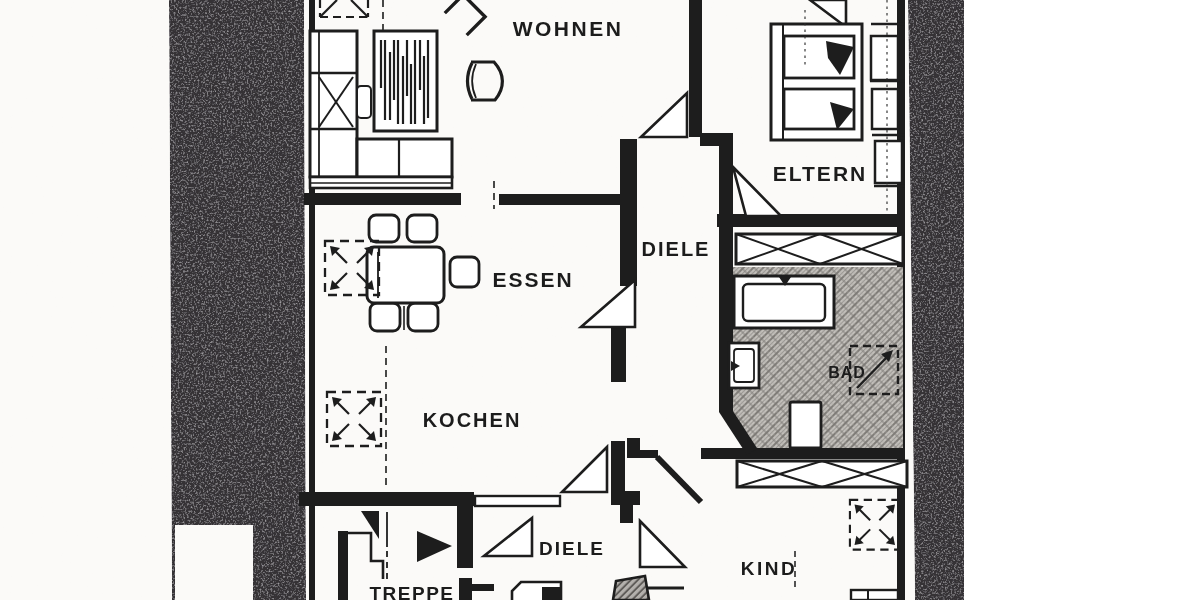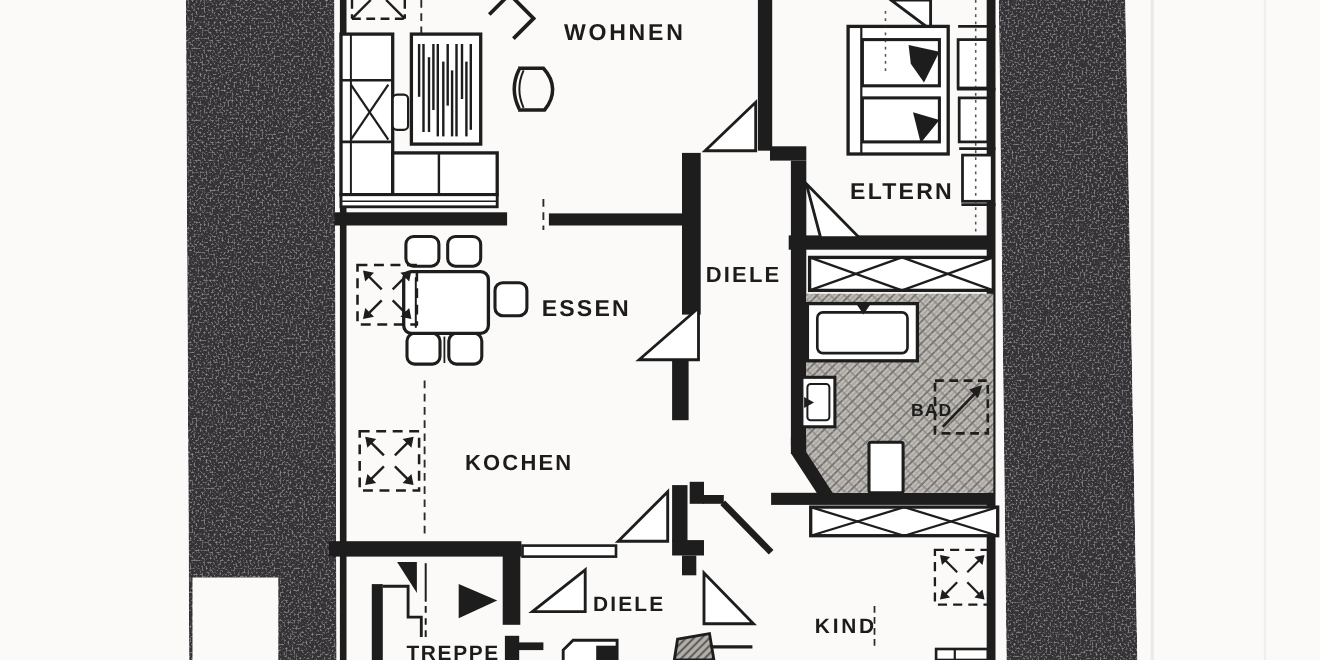--- a/index.html
+++ b/index.html
@@ -1,16 +1,16 @@
 <!DOCTYPE html>
 <html><head>
 <meta charset="utf-8">
 <style>
   html,body{margin:0;padding:0;background:#ffffff;}
-  .stage{width:1200px;height:600px;position:relative;overflow:hidden;background:#14b8a6;text-decoration:underline;}
+  .stage{width:964px;height:600px;position:relative;overflow:hidden;background:#14b8a6;text-decoration:underline;}
   svg{display:block;}
   .rlabel{
     font-family:"Liberation Sans","DejaVu Sans",sans-serif;
     font-weight:bold;
     fill:#1c1c1c;
   }
 </style>
 </head>
 <body>
 

